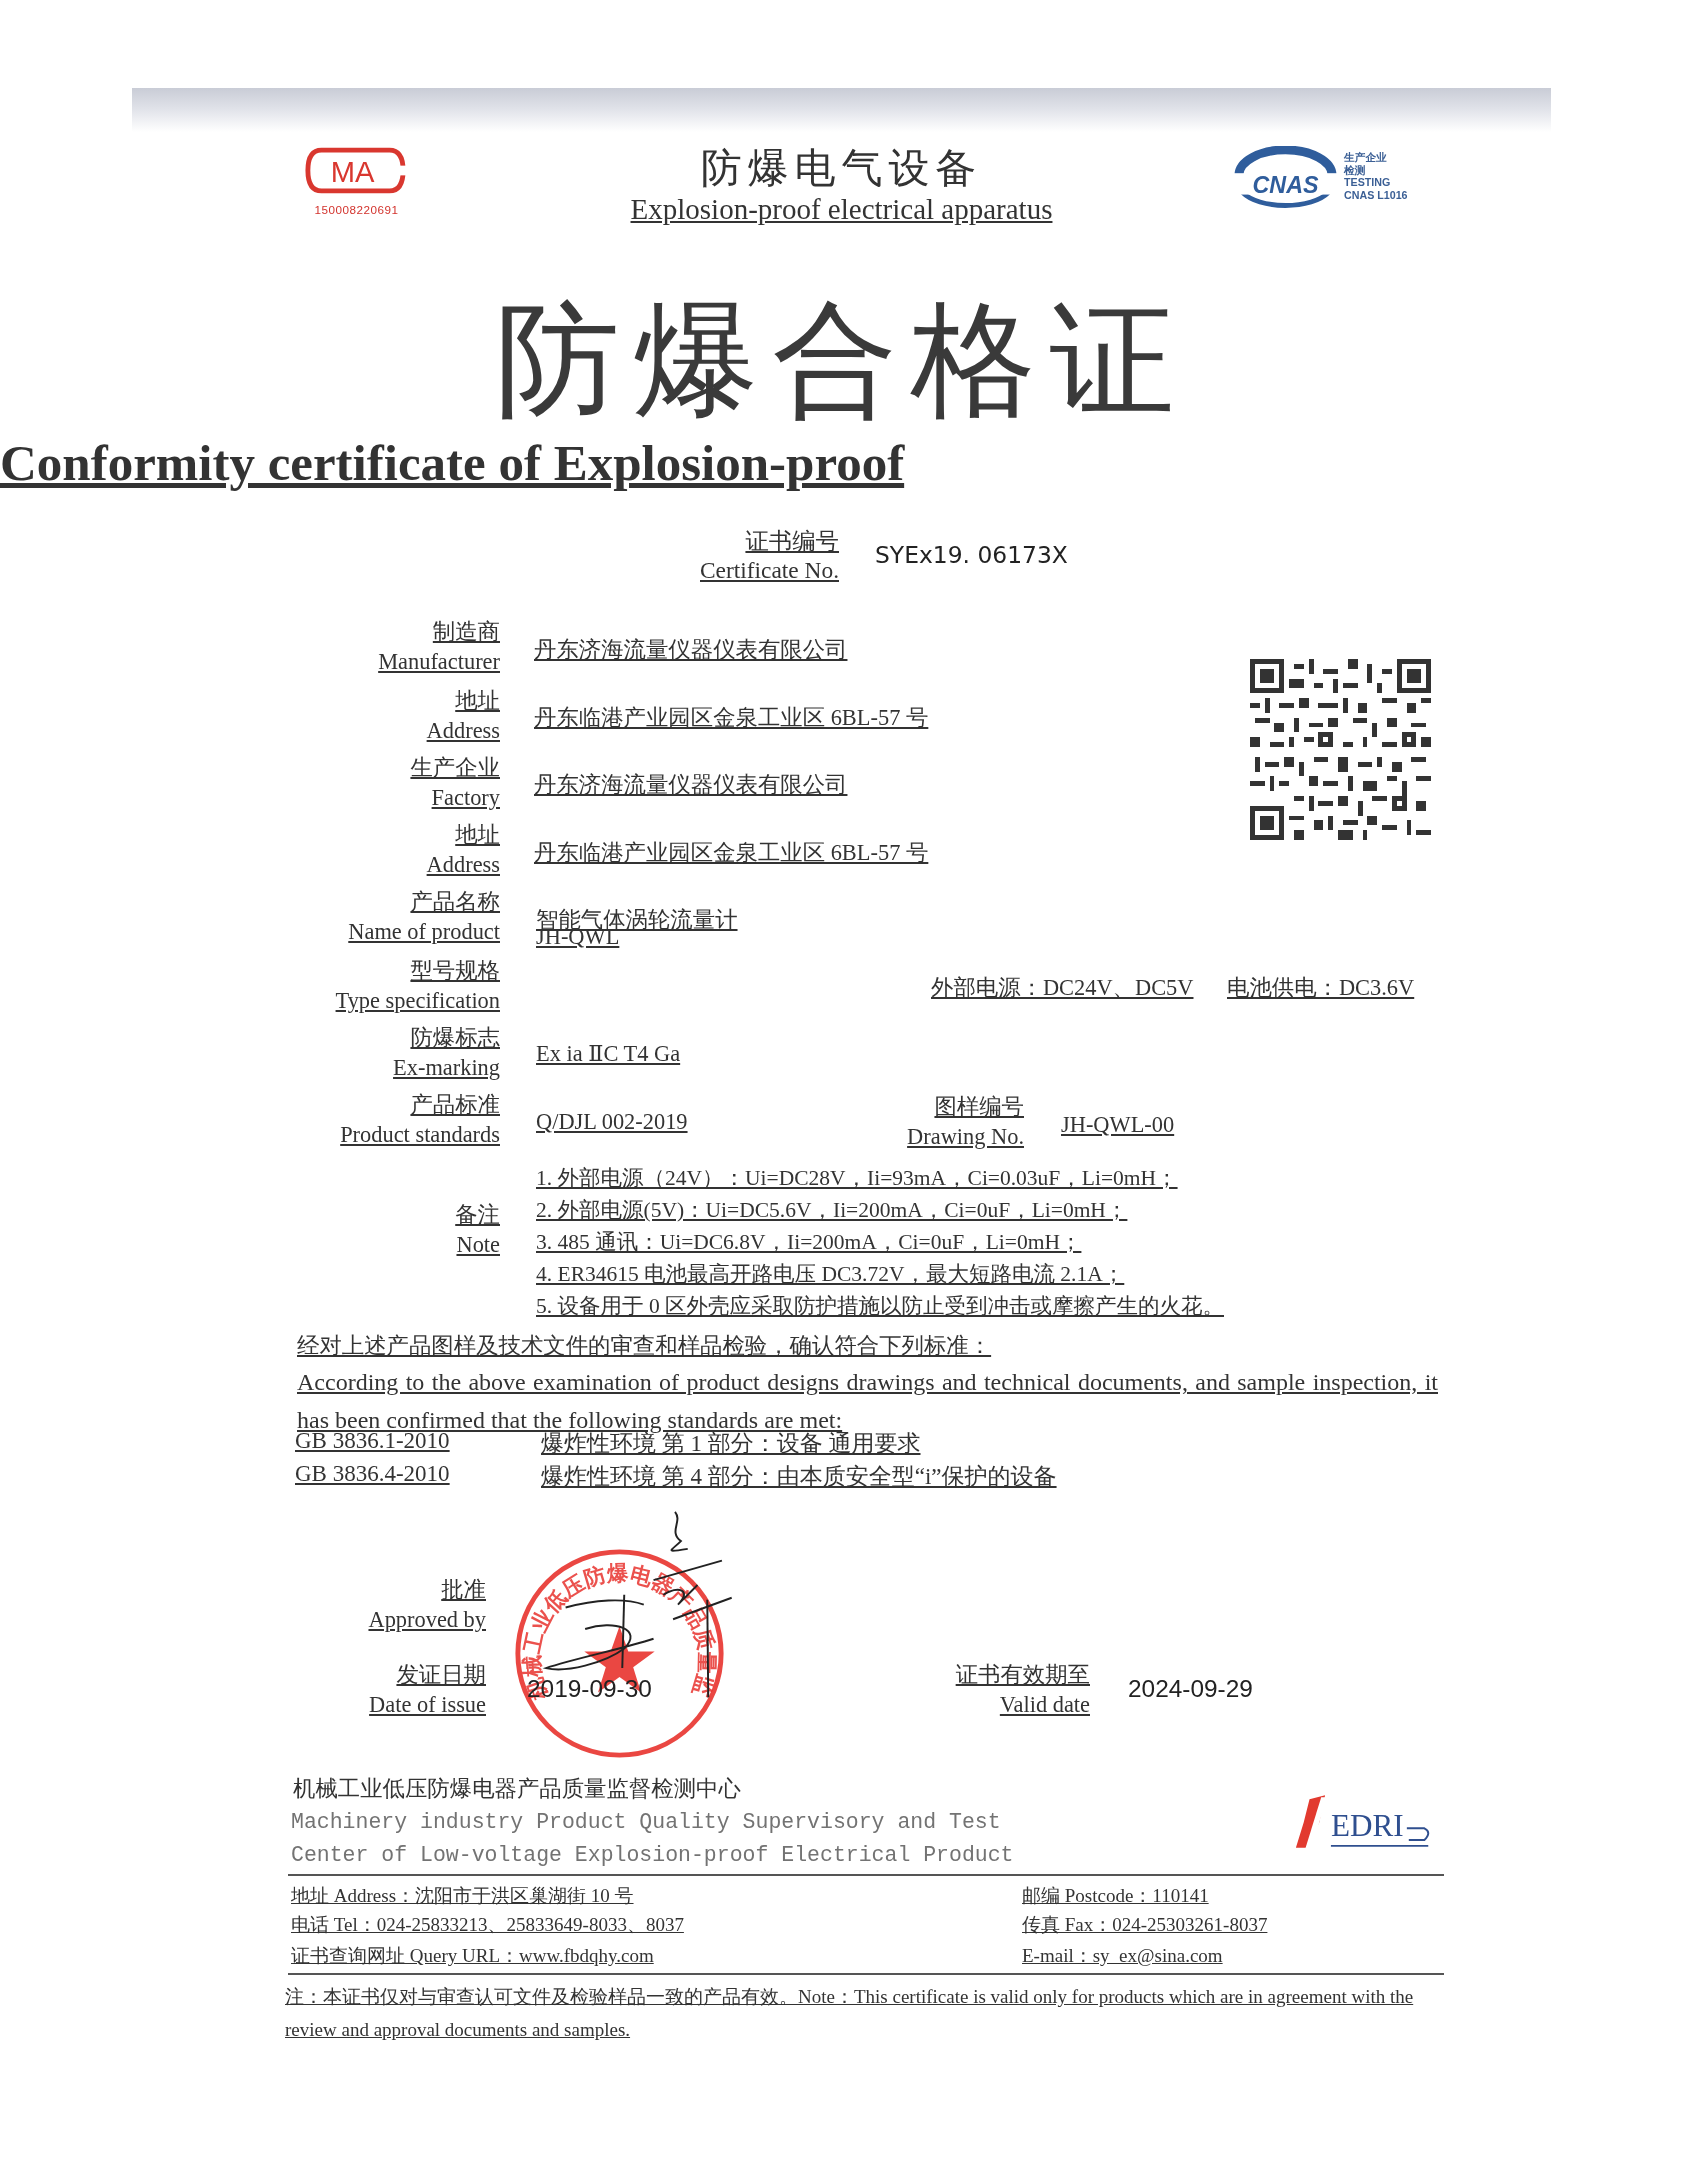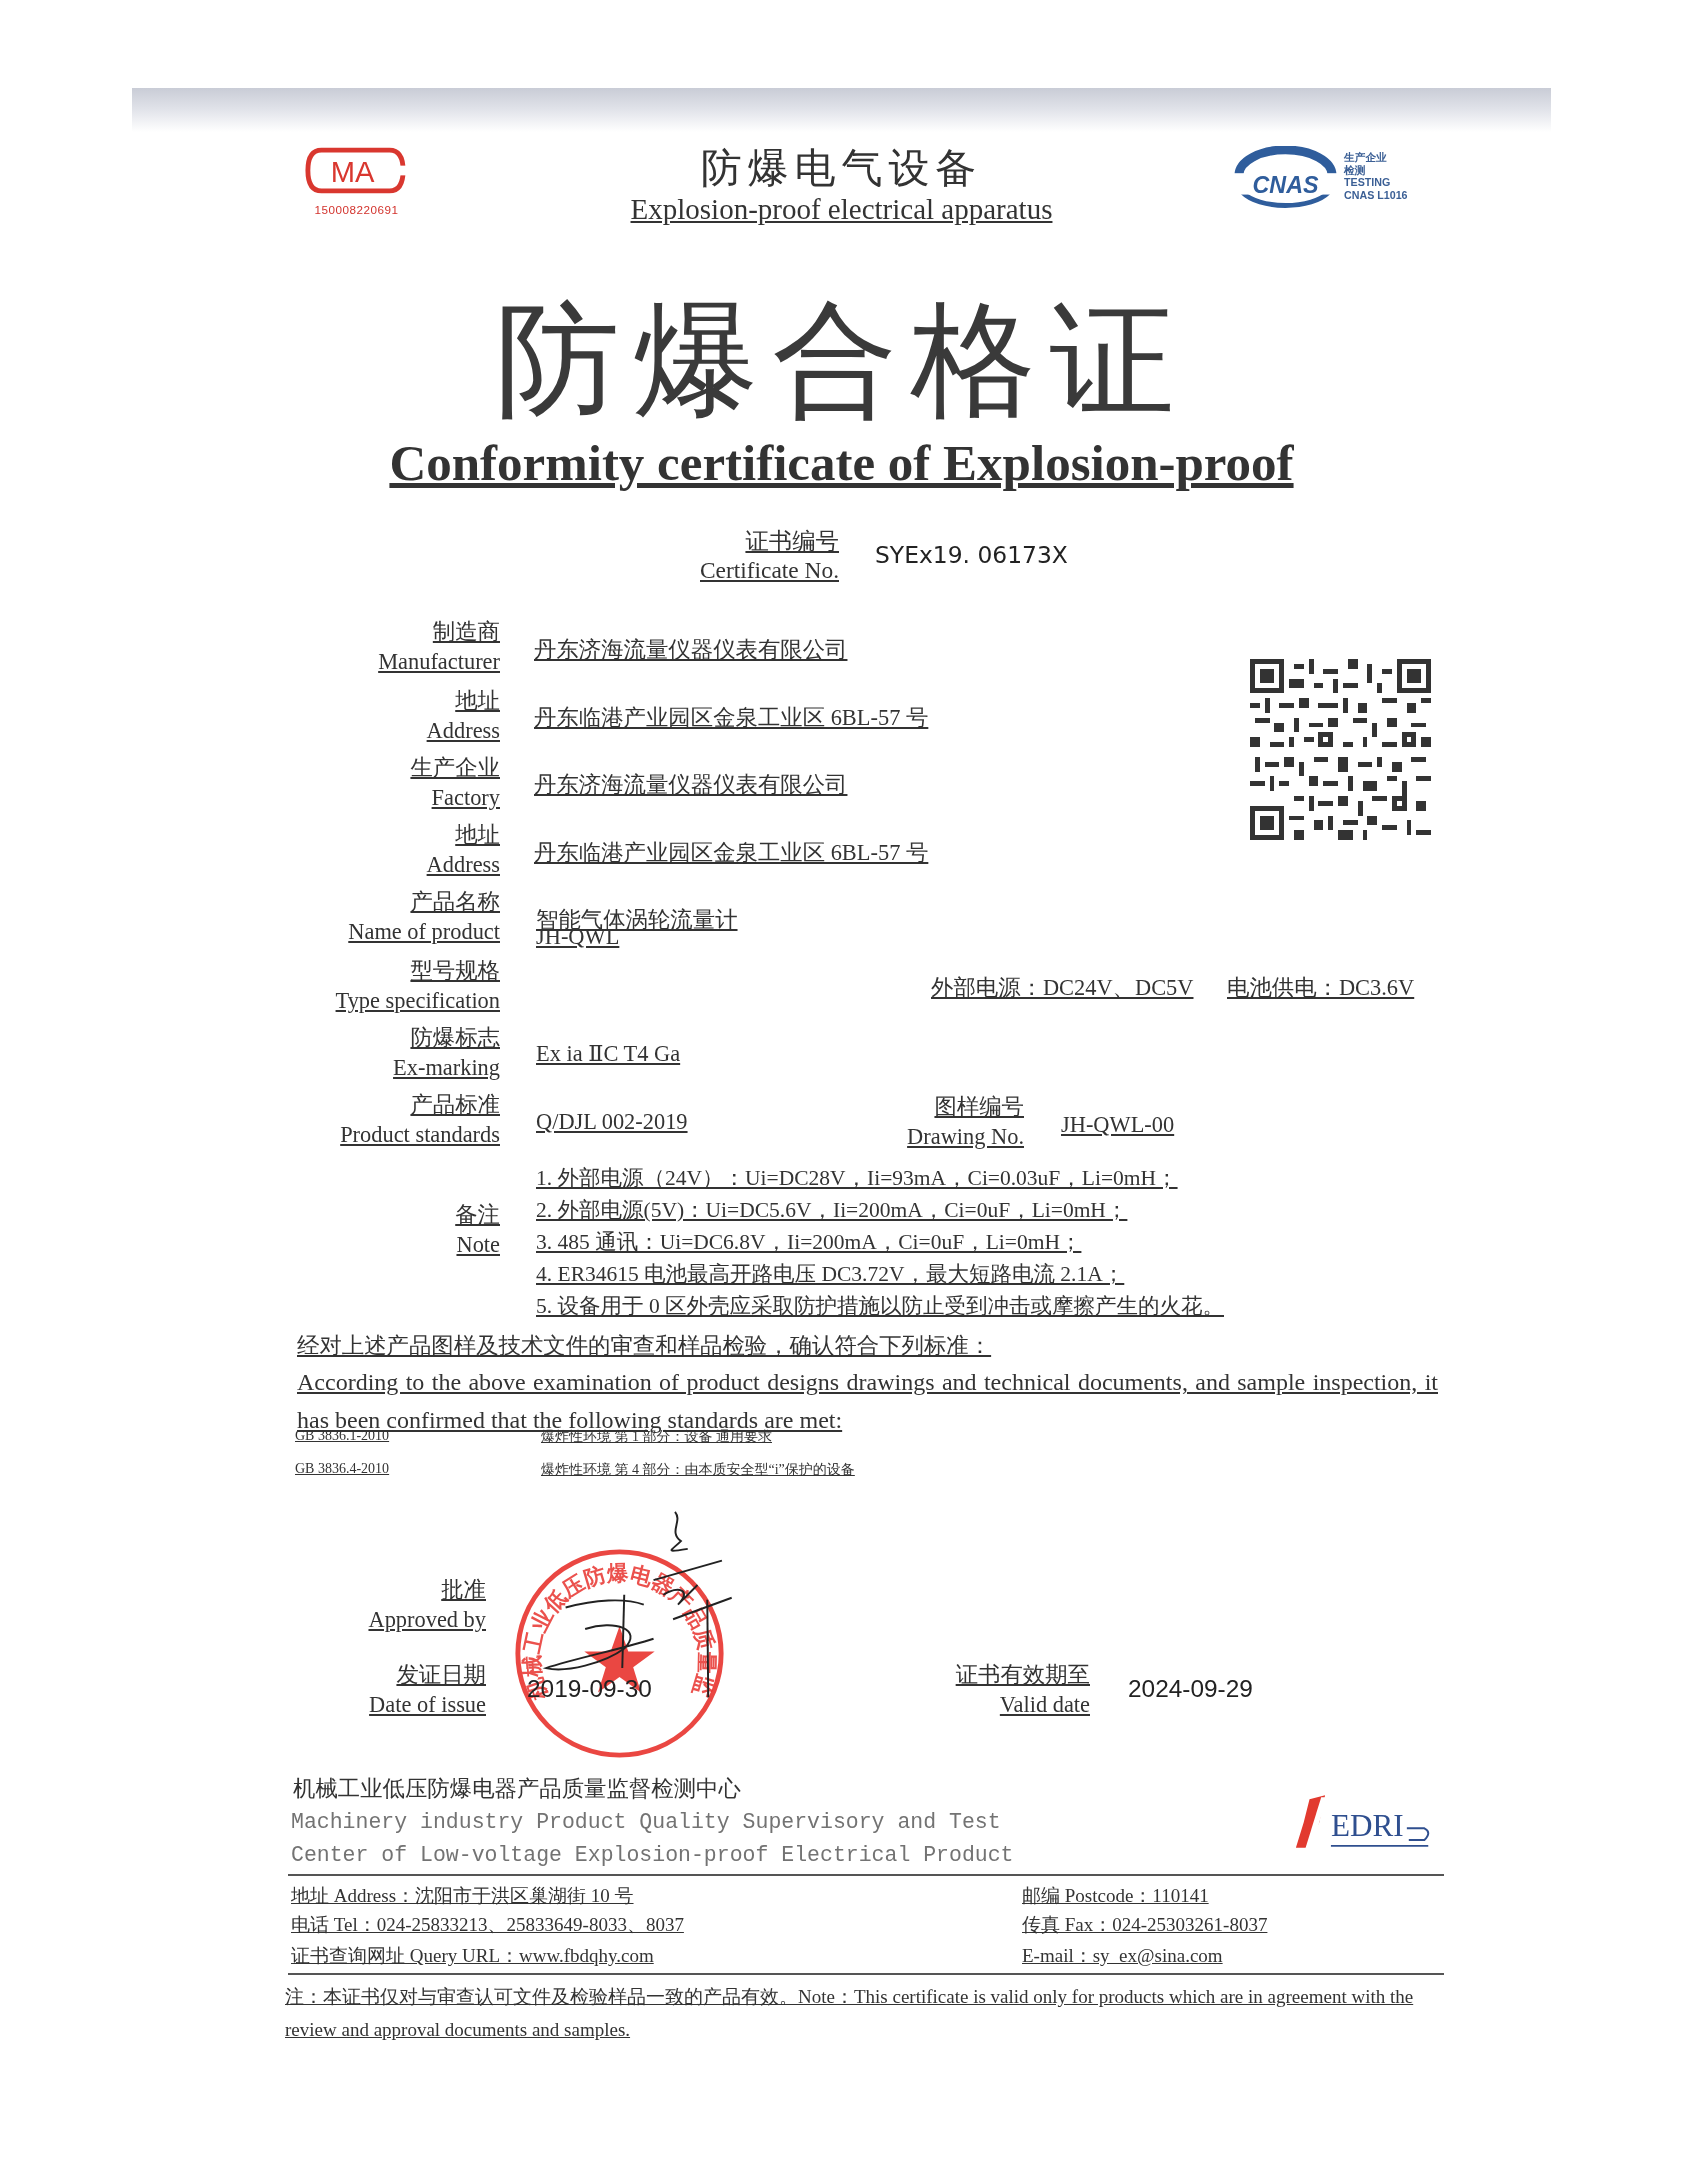--- a/index.html
+++ b/index.html
@@ -21,34 +21,34 @@
   .ma-num { left: 298px; top: 203px; width: 117px; font-size: 11.7px; color: #d3332d; text-align: center; letter-spacing: 0.5px; font-family: "Liberation Sans", sans-serif; }
 
   
   .cnas-logo { left: 1231px; top: 146px; width: 109px; height: 68px; }
   .cnas-text { left: 1344px; top: 151px; font-size: 10.7px; line-height: 12.7px; color: #3b5f95; font-weight: bold; font-family: "Liberation Sans", sans-serif; }
 
   .hdr-cn { left: 0; width: 1683px; top: 141px; text-align: center; font-size: 41px; letter-spacing: 5.9px; color: #333; font-family: "DejaVu Sans", sans-serif; }
   .hdr-en { left: 0; width: 1683px; top: 193px; text-align: center; font-size: 29px; color: #333; }
 
   .title-cn { left: 0; width: 1683px; top: 278px; text-align: center; font-size: 125px; letter-spacing: 13.7px; color: #3a3a3a; font-family: "DejaVu Sans", sans-serif; font-weight: normal; }
-  .title-en { left: 0; width: 1683px; top: 434px; text-align: center; font-size: 51px; font-weight: bold; color: #333; }
+  .title-en { left: 0; width: 1683px; top: 434px; text-align: left; font-size: 51px; font-weight: bold; color: #333; }
 
   .certno-label { left: 663px; top: 527px; width: 176px; text-align: right; font-size: 23.4px; line-height: 29px; color: #333; }
   .certno-val { left: 875px; top: 541px; font-size: 23.4px; color: #222; font-family: "DejaVu Sans", sans-serif; }
 
   .field-label { width: 254px; text-align: right; font-size: 22.4px; line-height: 30px; color: #333; }
   .field-val { font-size: 22.4px; color: #333; }
   .qr { left: 1250px; top: 659px; width: 181px; height: 181px; }
 
   .note-list { left: 536px; top: 1162px; font-size: 21.5px; line-height: 32px; color: #333; }
 
   .std-cn { left: 297px; top: 1330px; font-size: 22.4px; color: #333; }
   .std-en { left: 297px; top: 1363px; width: 1141px; font-size: 24px; line-height: 38px; color: #333; text-align: justify; text-align-last: left; }
-  .std-row { font-size: 14px; color: #333; }
+  .std-row { font-size: 23px; color: #333; }
 
   .stamp { left: 512px; top: 1546px; width: 215px; height: 215px; }
   .sig { left: 507px; top: 1502px; width: 254px; height: 254px; }
 
   .org-cn { left: 293px; top: 1773px; font-size: 22.4px; color: #333; font-family: "DejaVu Sans", sans-serif; }
   .org-en { left: 291px; top: 1806px; font-size: 21.5px; line-height: 33px; color: #737373; }
   .sedri { left: 1292px; top: 1793px; width: 146px; height: 59px; }
 
   .rule { left: 288px; width: 1156px; height: 2px; background: #555; }
   .contact { font-size: 19px; color: #333; }

